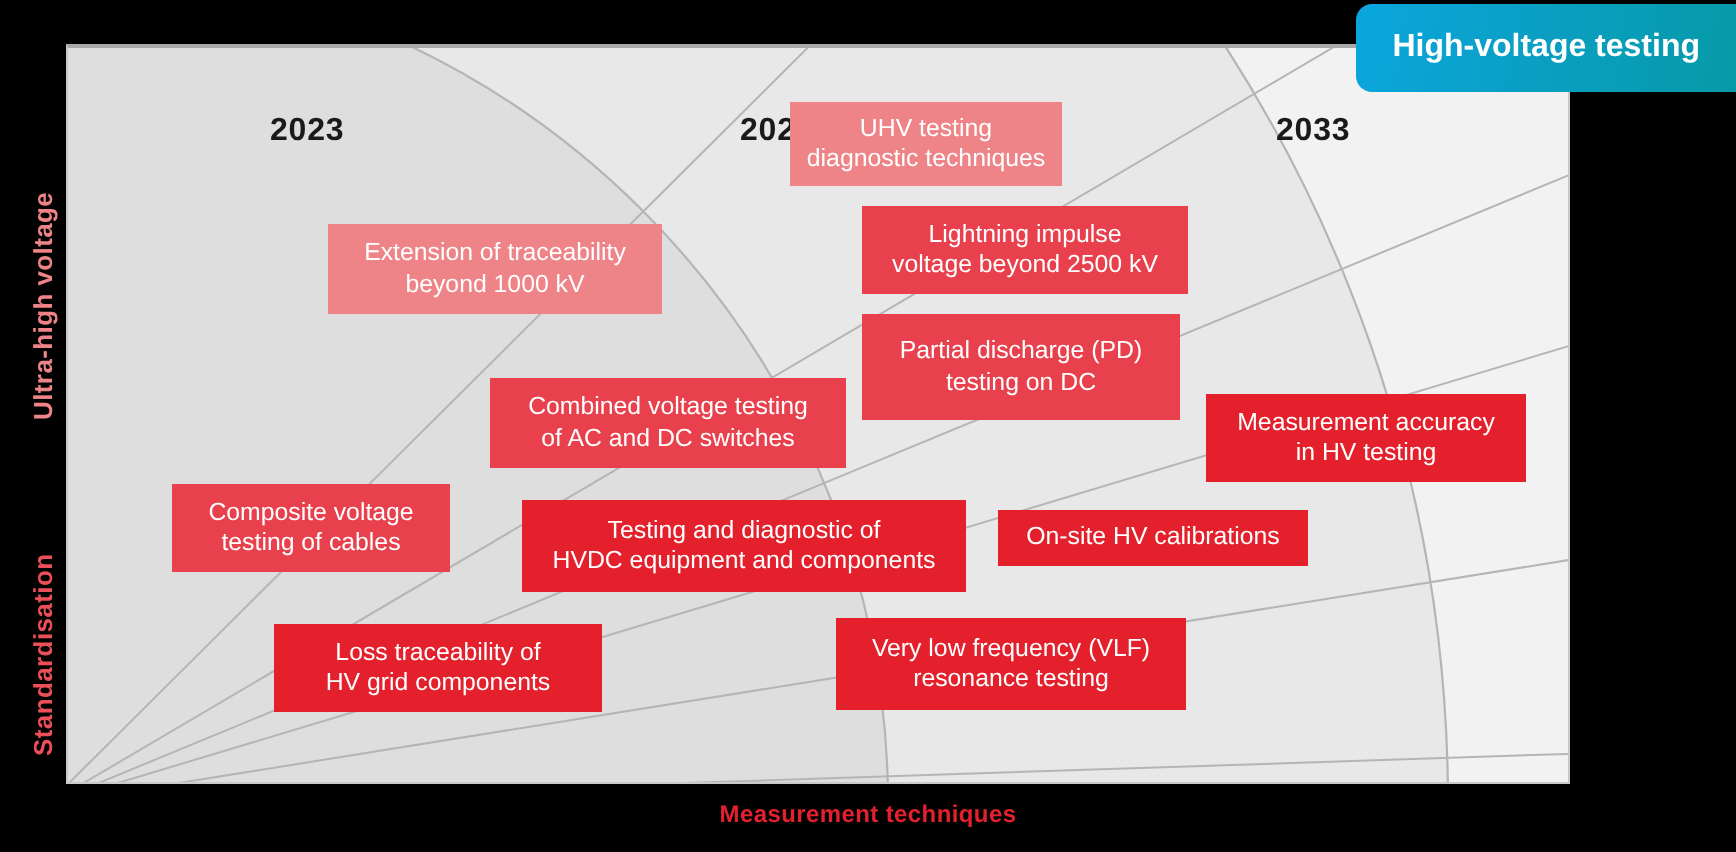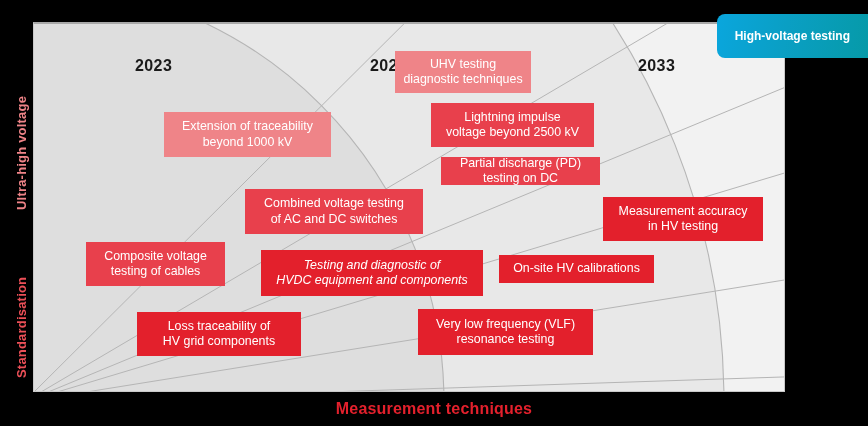--- a/index.html
+++ b/index.html
@@ -72,21 +72,21 @@
   .tone-mid   { background: #e8404c; }
   .tone-dark  { background: #e3202c; }
 
   
   #axis-x {
     position: absolute;
     left: 0; right: 0;
     top: 400px;
     text-align: center;
     color: #e3202c;
-    font-size: 16px;
+    font-size: 12px;
     font-weight: bold;
     letter-spacing: 0.2px;
   }
   .axis-y {
     position: absolute;
     color: #ef6066;
     font-size: 13px;
     font-weight: bold;
     white-space: nowrap;
     transform-origin: 0 0;
@@ -100,27 +100,26 @@
   #badge {
     position: absolute;
     right: 0px;
     top: 2px;
     height: 44px;
     padding: 0 18px;
     display: flex;
     align-items: center;
     justify-content: center;
     color: #ffffff;
-    font-size: 12px;
+    font-size: 16px;
     font-weight: bold;
     border-radius: 8px 0 0 8px;
     background: linear-gradient(100deg, #0aa6dd 0%, #0a9fc4 45%, #069aa8 100%);
     z-index: 40;
     white-space: nowrap;
-    margin-top: 12px;
   }
 </style>
 </head>
 <body>
 
 <div id="canvas">
 
   <div id="plot">
 
     <svg id="plot-svg" viewBox="0 0 752 370" preserveAspectRatio="none">
@@ -157,33 +156,33 @@
 
     <div class="topic tone-light" style="left:361px;top:27px;width:136px;height:42px;">UHV testing
 diagnostic techniques</div>
 
     <div class="topic tone-light" style="left:130px;top:88px;width:167px;height:45px;">Extension of traceability
 beyond 1000 kV</div>
 
     <div class="topic tone-mid" style="left:397px;top:79px;width:163px;height:44px;">Lightning impulse
 voltage beyond 2500 kV</div>
 
-    <div class="topic tone-mid" style="left:407px;top:133px;width:159px;height:28px;">Partial discharge (PD)
+    <div class="topic tone-mid" style="left:397px;top:133px;width:159px;height:53px;">Partial discharge (PD)
 testing on DC</div>
 
     <div class="topic tone-mid" style="left:211px;top:165px;width:178px;height:45px;">Combined voltage testing
 of AC and DC switches</div>
 
     <div class="topic tone-dark" style="left:569px;top:173px;width:160px;height:44px;">Measurement accuracy
 in HV testing</div>
 
     <div class="topic tone-mid" style="left:52px;top:218px;width:139px;height:44px;">Composite voltage
 testing of cables</div>
 
-    <div class="topic tone-dark" style="left:227px;top:226px;width:222px;height:46px;font-style:italic;">Testing and diagnostic of
+    <div class="topic tone-dark" style="left:227px;top:226px;width:222px;height:46px;">Testing and diagnostic of
 HVDC equipment and components</div>
 
     <div class="topic tone-dark" style="left:465px;top:231px;width:155px;height:28px;">On-site HV calibrations</div>
 
     <div class="topic tone-dark" style="left:103px;top:288px;width:164px;height:44px;">Loss traceability of
 HV  grid components</div>
 
     <div class="topic tone-dark" style="left:384px;top:285px;width:175px;height:46px;">Very low frequency (VLF)
 resonance testing</div>
 

